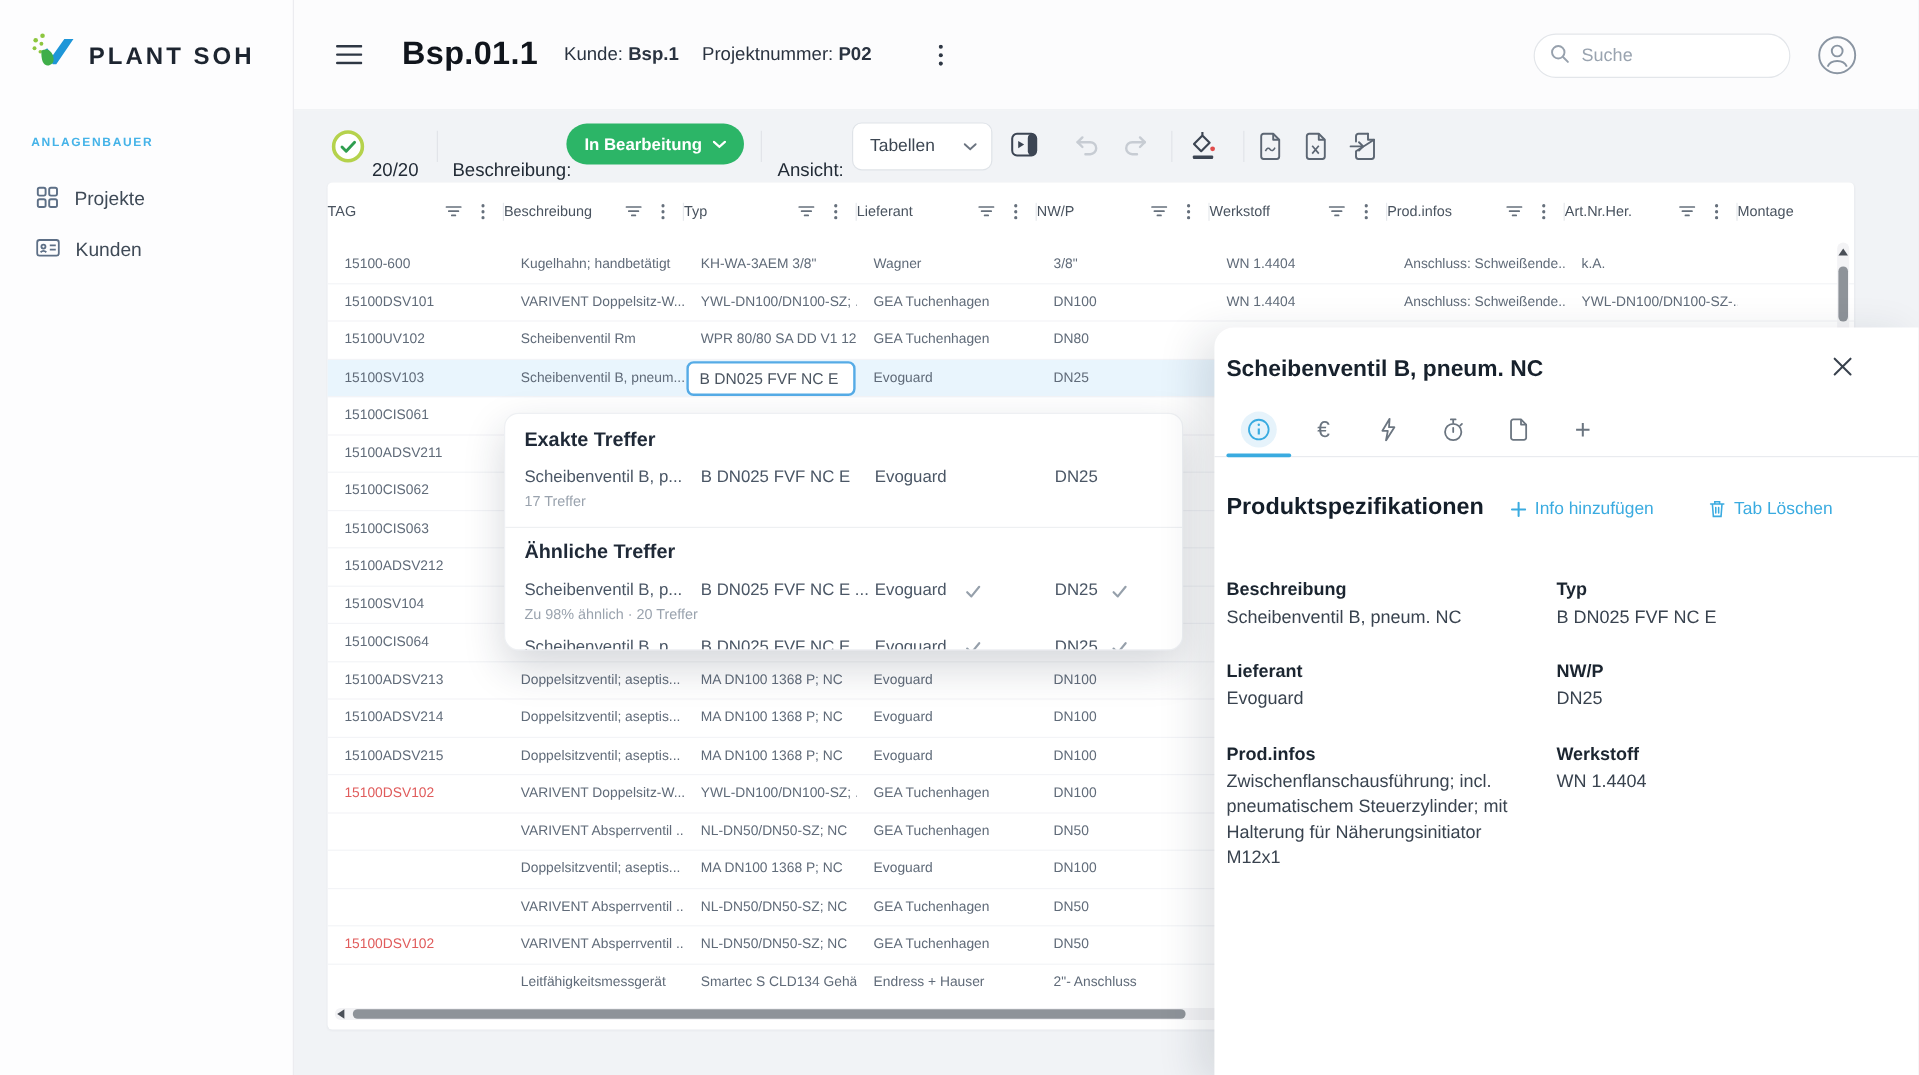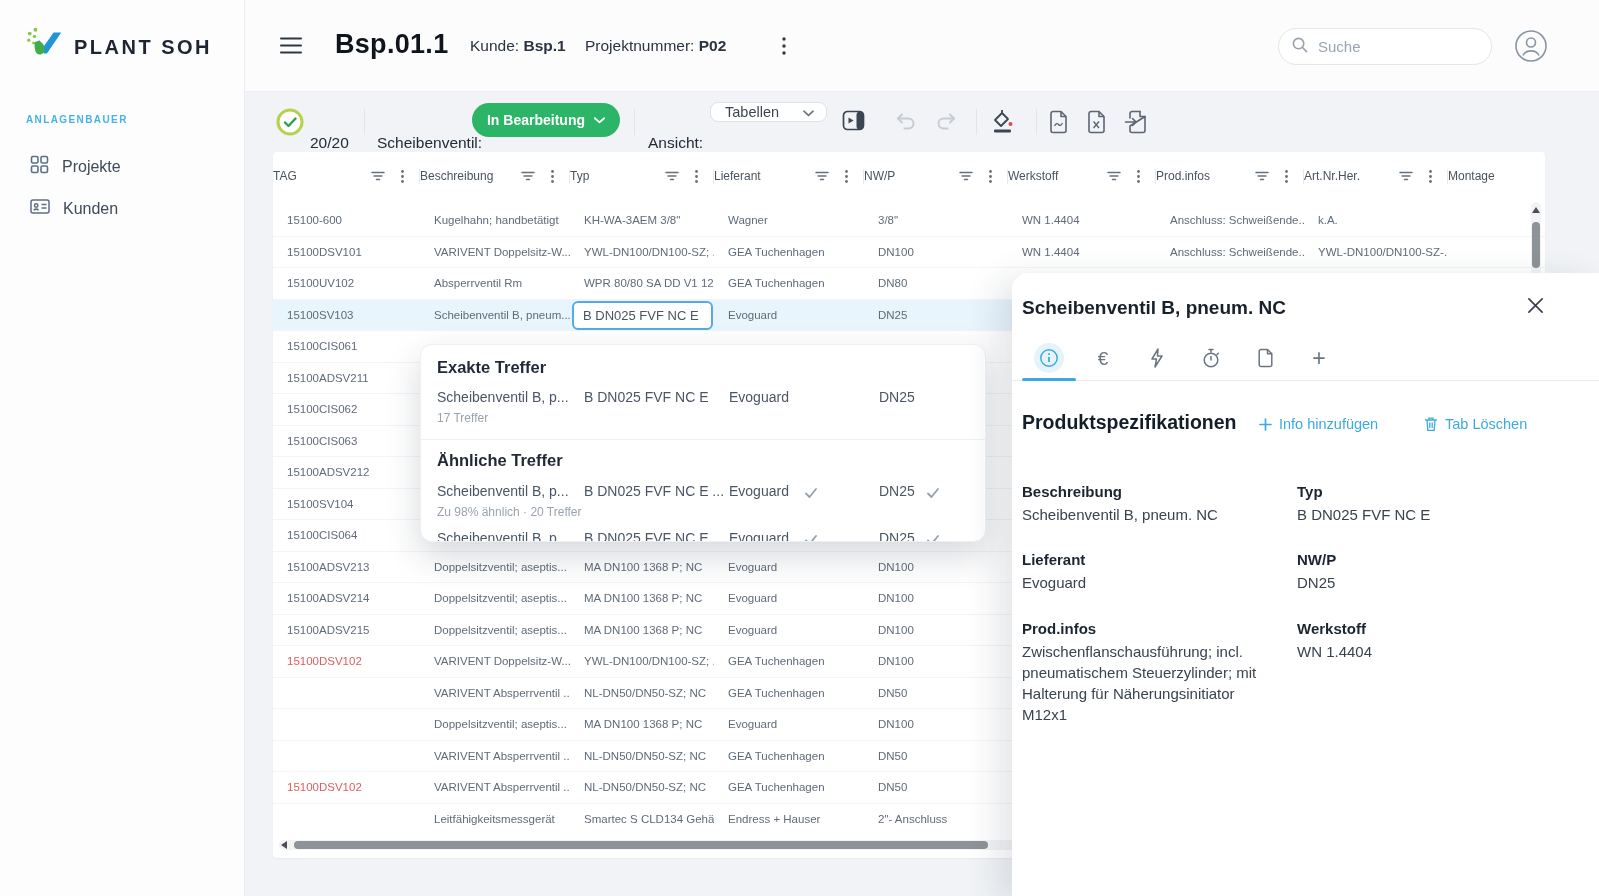--- a/index.html
+++ b/index.html
@@ -22,21 +22,21 @@
   .search{position:absolute;left:1033px;top:28px;width:214px;height:37px;border:1px solid #e3e6ea;border-radius:19px;background:#fff;display:flex;align-items:center;padding:0 12px;gap:8px;}
   .search input{border:none;outline:none;font-size:15px;color:#3c4652;width:150px;background:transparent;font-family:inherit;}
   .search input::placeholder{color:#9aa4b0;}
   .avatar{position:absolute;left:1269px;top:29px;width:34px;height:34px;}
   
   .toolbar{position:absolute;left:245px;top:92px;width:1354px;height:60px;}
   .tb{position:absolute;top:0;height:60px;display:flex;align-items:flex-end;}
   .tdiv{position:absolute;top:17px;width:1px;height:26px;background:#e2e4e9;}
   .tlabel{font-size:15.5px;color:#222b36;}
   .pill{position:absolute;left:227px;top:11px;width:148px;height:34px;border-radius:17px;background:#2cb567;color:#fff;display:flex;align-items:center;justify-content:center;gap:9px;font-size:14px;font-weight:700;cursor:pointer;}
-  .select{position:absolute;left:465px;top:10px;width:117px;height:20px;border:1px solid #dfe3e8;border-radius:8px;background:#fff;display:flex;align-items:center;padding:0 12px 0 14px;font-size:14.5px;color:#3c4652;cursor:pointer;}
+  .select{position:absolute;left:465px;top:10px;width:117px;height:40px;border:1px solid #dfe3e8;border-radius:8px;background:#fff;display:flex;align-items:center;padding:0 12px 0 14px;font-size:14.5px;color:#3c4652;cursor:pointer;}
   .select .sp{margin-left:auto;}
   .ticon{position:absolute;top:17px;cursor:pointer;}
   
   .tablecard{position:absolute;left:273px;top:152px;width:1272px;height:706px;background:#fff;border-radius:4px;box-shadow:0 1px 2px rgba(20,30,50,.04);}
   .tgrid{display:grid;grid-template-columns:147px 150px 144px 150px 144px 148px 148px 144px 1fr;}
   .thead{position:absolute;left:0;top:0;width:100%;height:48px;align-items:center;}
   .hcell{position:relative;display:flex;align-items:center;height:48px;font-size:12px;color:#49535f;white-space:nowrap;}
   .hcell .hic{margin-left:auto;display:flex;align-items:center;gap:16px;padding-right:16px;}
   .hcell:not(:last-child)::after{content:"";position:absolute;right:0;top:17px;height:15px;width:1px;background:#e7e9ed;}
   .tbody{position:absolute;left:0;top:53px;width:100%;}
@@ -166,21 +166,21 @@
       <svg width="28" height="28" viewBox="0 0 28 28" fill="none">
         <circle cx="14" cy="14" r="12" stroke="#b5d24c" stroke-width="3" fill="#fff"></circle>
         <path d="M9 14.5 l3.5 3.5 l7 -7.5" stroke="#2f9e4f" stroke-width="2.4" stroke-linecap="round" stroke-linejoin="round"></path>
       </svg>
     </span>
     <div class="tb" style="left:65px;">
         <span class="tlabel" style="font-weight:500;">20/20</span>
       </div>
     <div class="tdiv" style="left:119px;"></div>
     <div class="tb" style="left:132px;">
-        <span class="tlabel">Scheibenventil:</span>
+        <span class="tlabel">Beschreibung:</span>
       </div>
     <div class="pill">
       <span>In Bearbeitung</span>
       <svg width="11" height="7" viewBox="0 0 12 7" fill="none" stroke="#fff" stroke-width="2" stroke-linecap="round">
           <path d="M1 1 L6 5.5 L11 1"></path>
         </svg>
     </div>
     <div class="tdiv" style="left:389px;"></div>
     <div class="tb" style="left:403px;">
         <span class="tlabel">Ansicht:</span>
@@ -373,21 +373,21 @@
           <span class="cell">YWL-DN100/DN100-SZ; ...</span>
           <span class="cell">GEA Tuchenhagen</span>
           <span class="cell">DN100</span>
           <span class="cell">WN 1.4404</span>
           <span class="cell">Anschluss: Schweißende...</span>
           <span class="cell">YWL-DN100/DN100-SZ-...</span>
           <span class="cell"></span>
         </div>
       <div class="trow tgrid">
           <span class="cell tag">15100UV102</span>
-          <span class="cell">Absperrventil Rm</span>
+          <span class="cell">Scheibenventil Rm</span>
           <span class="cell">WPR 80/80 SA DD V1 12...</span>
           <span class="cell">GEA Tuchenhagen</span>
           <span class="cell">DN80</span>
           <span class="cell"></span>
           <span class="cell"></span>
           <span class="cell"></span>
           <span class="cell"></span>
         </div>
       <div class="trow tgrid sel">
           <span class="cell tag">15100SV103</span>

